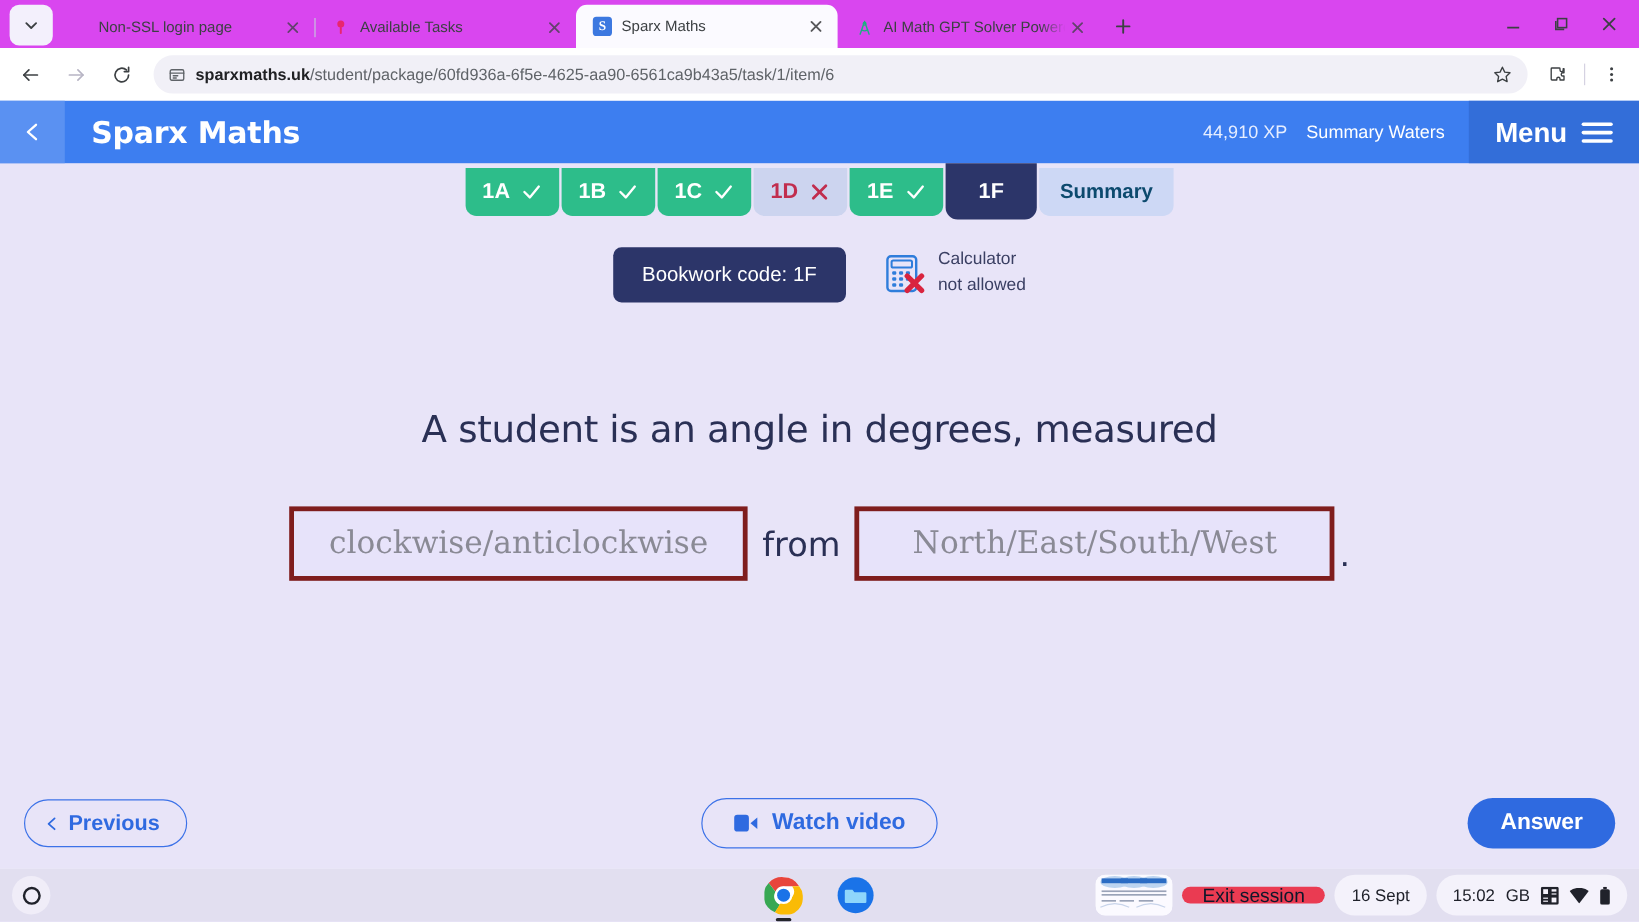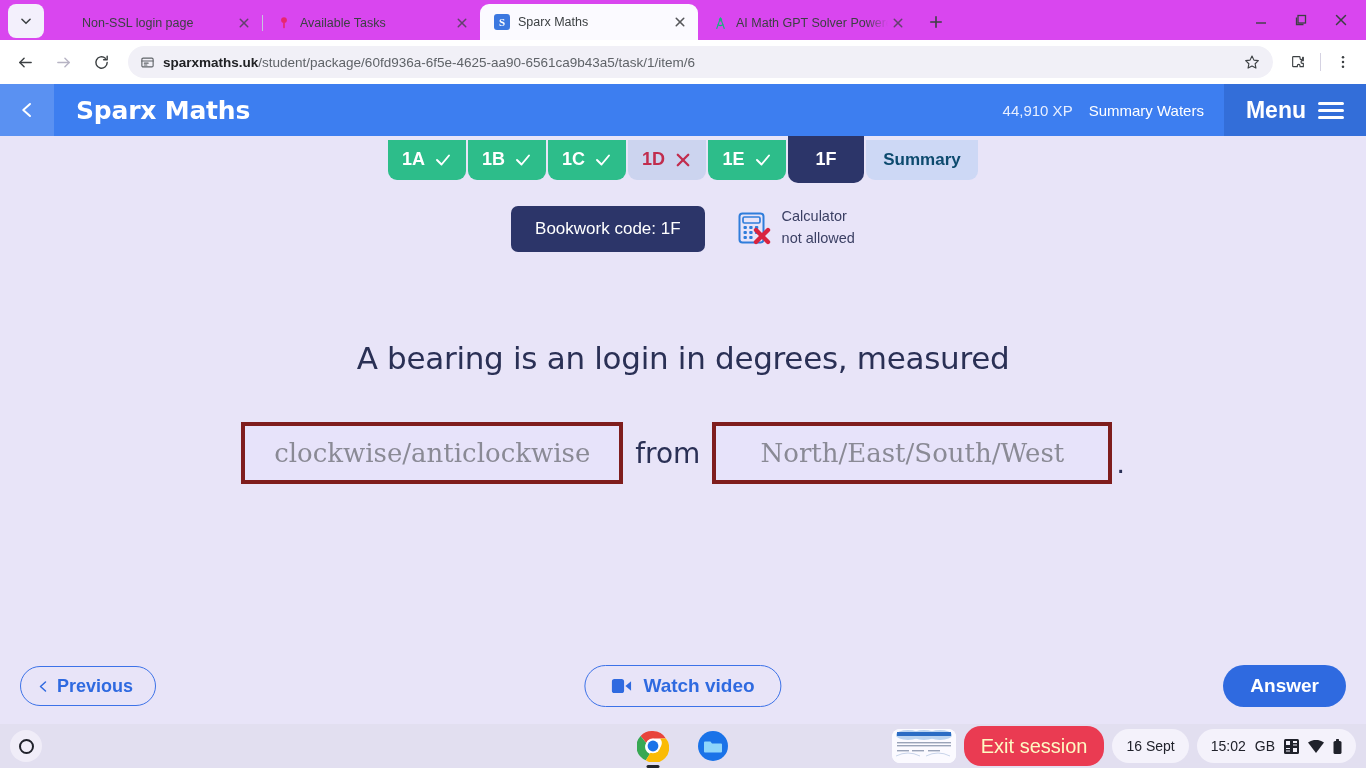--- a/index.html
+++ b/index.html
@@ -163,22 +163,22 @@
   .shelf-app { width:36px; height:36px; position:relative; cursor:pointer; display:flex; align-items:center; justify-content:center; }
   .shelf-app svg { width:32px; height:32px; display:block; }
   .shelf-app .dot { position:absolute; bottom:-4px; left:50%; transform:translateX(-50%); width:13px; height:3px; border-radius:2px; background:#23252c; }
   .shelf-right { margin-left:auto; display:flex; align-items:center; gap:8px; }
   .thumbcard {
     width:64px; height:34px; border-radius:8px; background:#fbfaff; overflow:hidden;
     display:flex; align-items:center; justify-content:center; cursor:pointer;
   }
   .thumbcard svg { width:64px; height:34px; display:block; }
   .exitbtn {
-    background:#ea3b52; color:#fef9c3; border:none; border-radius:17px; height:40px;
-    padding:0 17px; font-size:20px; cursor:pointer;
+    background:#ea3b52; color:#0f172a; border:none; border-radius:17px; height:14px;
+    padding:0 17px; font-size:16px; cursor:pointer;
   }
   .datepill, .statuspill {
     background:#f4f2fb; border-radius:17px; height:34px; display:flex; align-items:center;
     padding:0 14px; gap:9px; font-size:14px; color:#20222b; cursor:pointer;
   }
   .statuspill .imeicon svg, .statuspill .wifi svg, .statuspill .batt svg { display:block; }
 </style>
 </head>
 <body>
 
@@ -423,21 +423,21 @@
           </svg>
         </span>
         <span class="calctxt">
           <span>Calculator</span><br>
           <span>not allowed</span>
         </span>
       </div>
     </div>
 
     <div class="qwrap">
-      <div class="qtext">A bearing is an login in degrees, measured</div>
+      <div class="qtext">A student is an angle in degrees, measured</div>
       <div class="answerline">
         <div class="abox w1">clockwise/anticlockwise</div>
         <div class="joinword">from</div>
         <div class="abox w2">North/East/South/West</div>
         <div class="period">.</div>
       </div>
     </div>
 
     <div class="actionbar">
       <button class="btn-prev">

